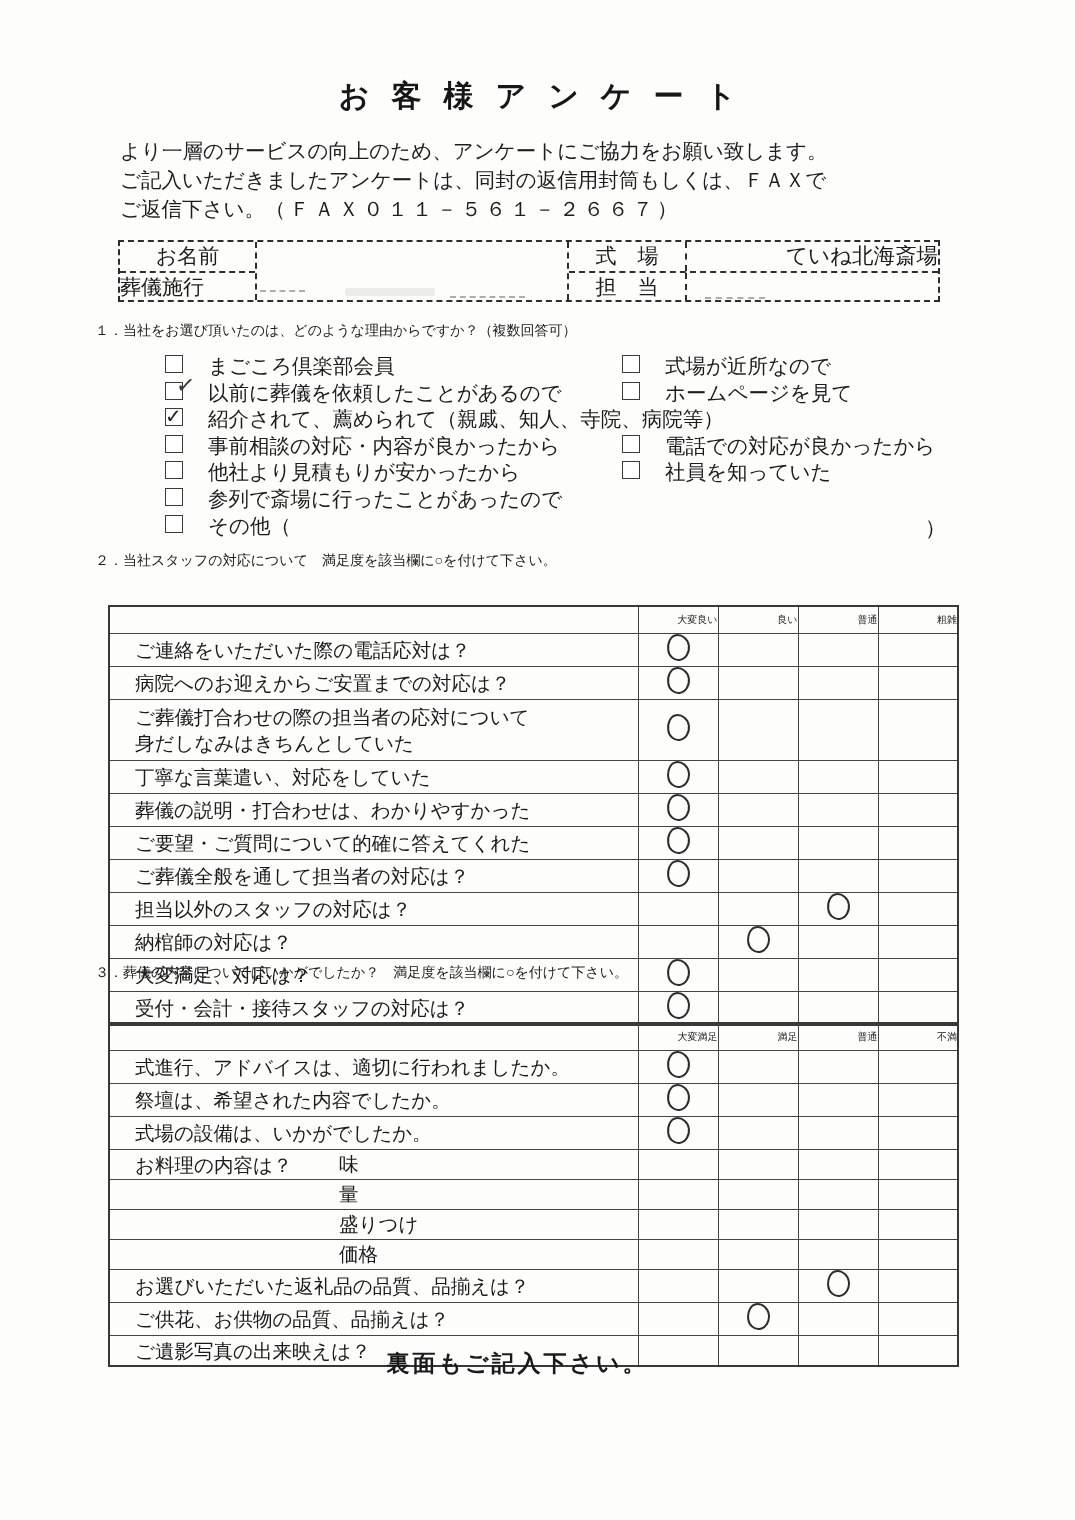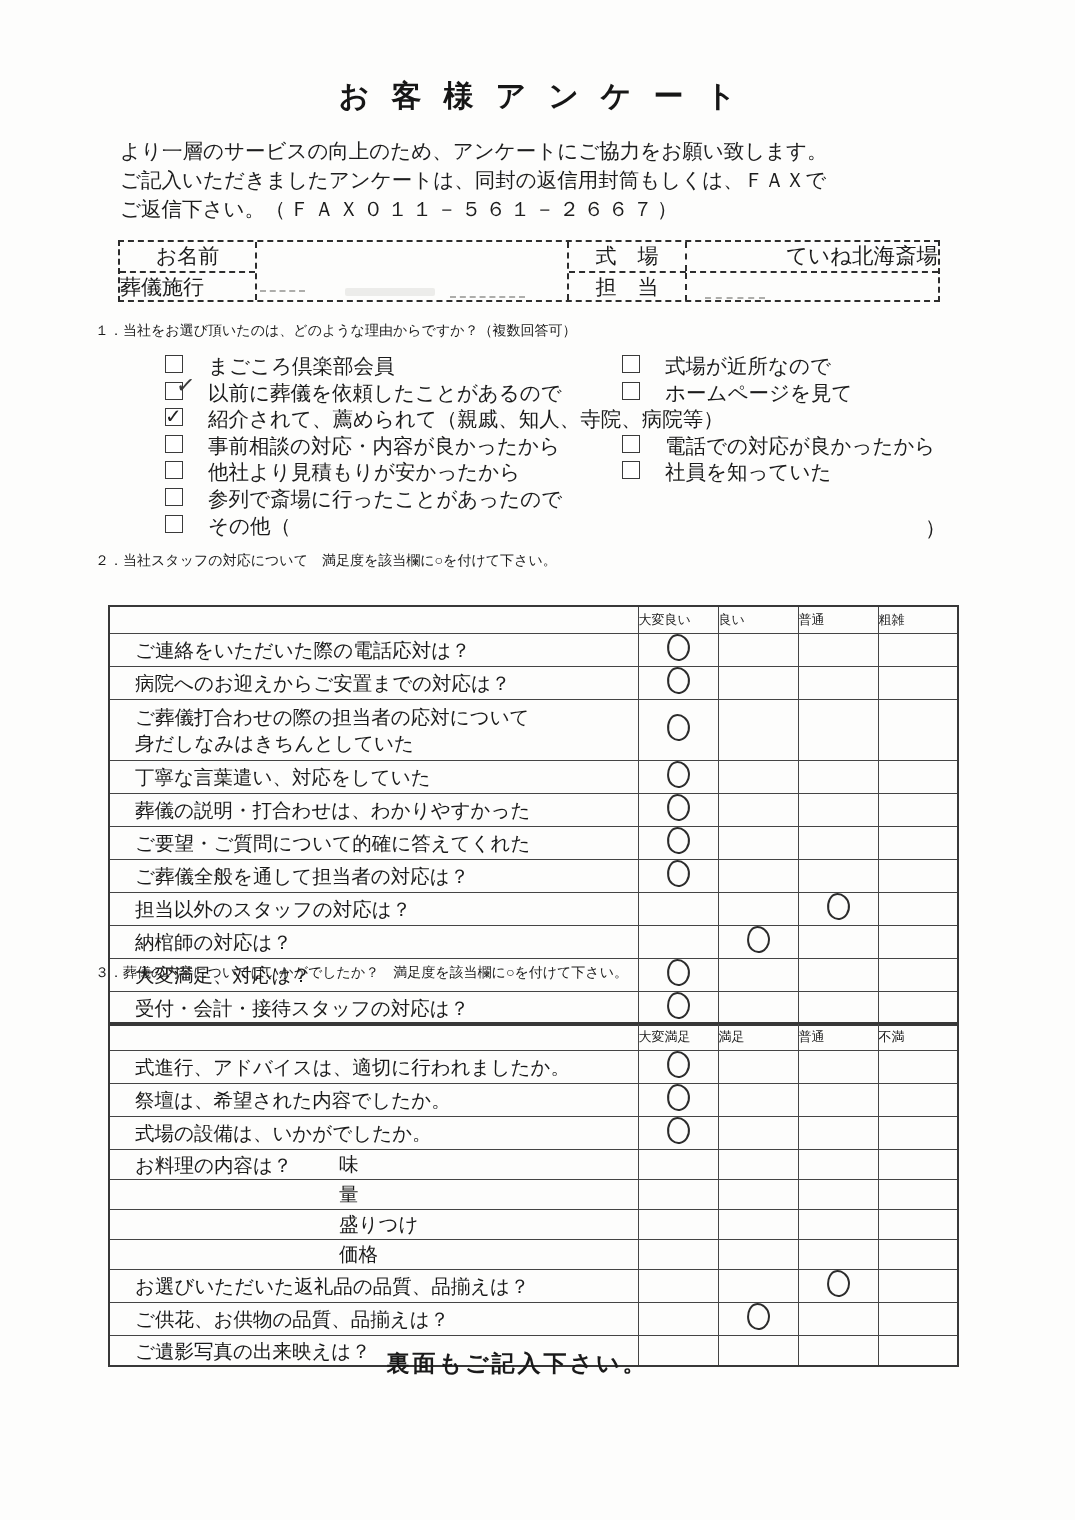--- a/index.html
+++ b/index.html
@@ -66,21 +66,21 @@
   }
   .close-paren{position:absolute;left:807px;top:2px;font-size:21px;}
   
   table.survey{
     position:absolute;left:108px;border-collapse:collapse;table-layout:fixed;
     width:849px;font-size:19.5px;color:#1a1a1a;
   }
   table.survey,table.survey th,table.survey td{border:1.5px solid #454545;}
   table.survey{border:2.2px solid #383838;}
   table.survey th{
-    font-size:13px;font-weight:500;text-align:left;height:26px;padding:0;color:#222;
+    font-size:10px;font-weight:500;text-align:right;height:26px;padding:0;color:#222;
   }
   td.q-label{padding:1px 6px 1px 25px;line-height:26px;position:relative;}
   td.mark-cell{text-align:center;vertical-align:middle;padding:0;}
   tr.dashed td{border-top:1.8px dashed #4a4a4a;}
   tr.h29 td{height:29px;}
   tr.h58 td{height:58px;}
   tr.h27 td{height:27px;}
   td.q-label .line2{display:block;}
   td.q-label .sub{position:absolute;left:229px;top:1px;}
   .marked::after{

